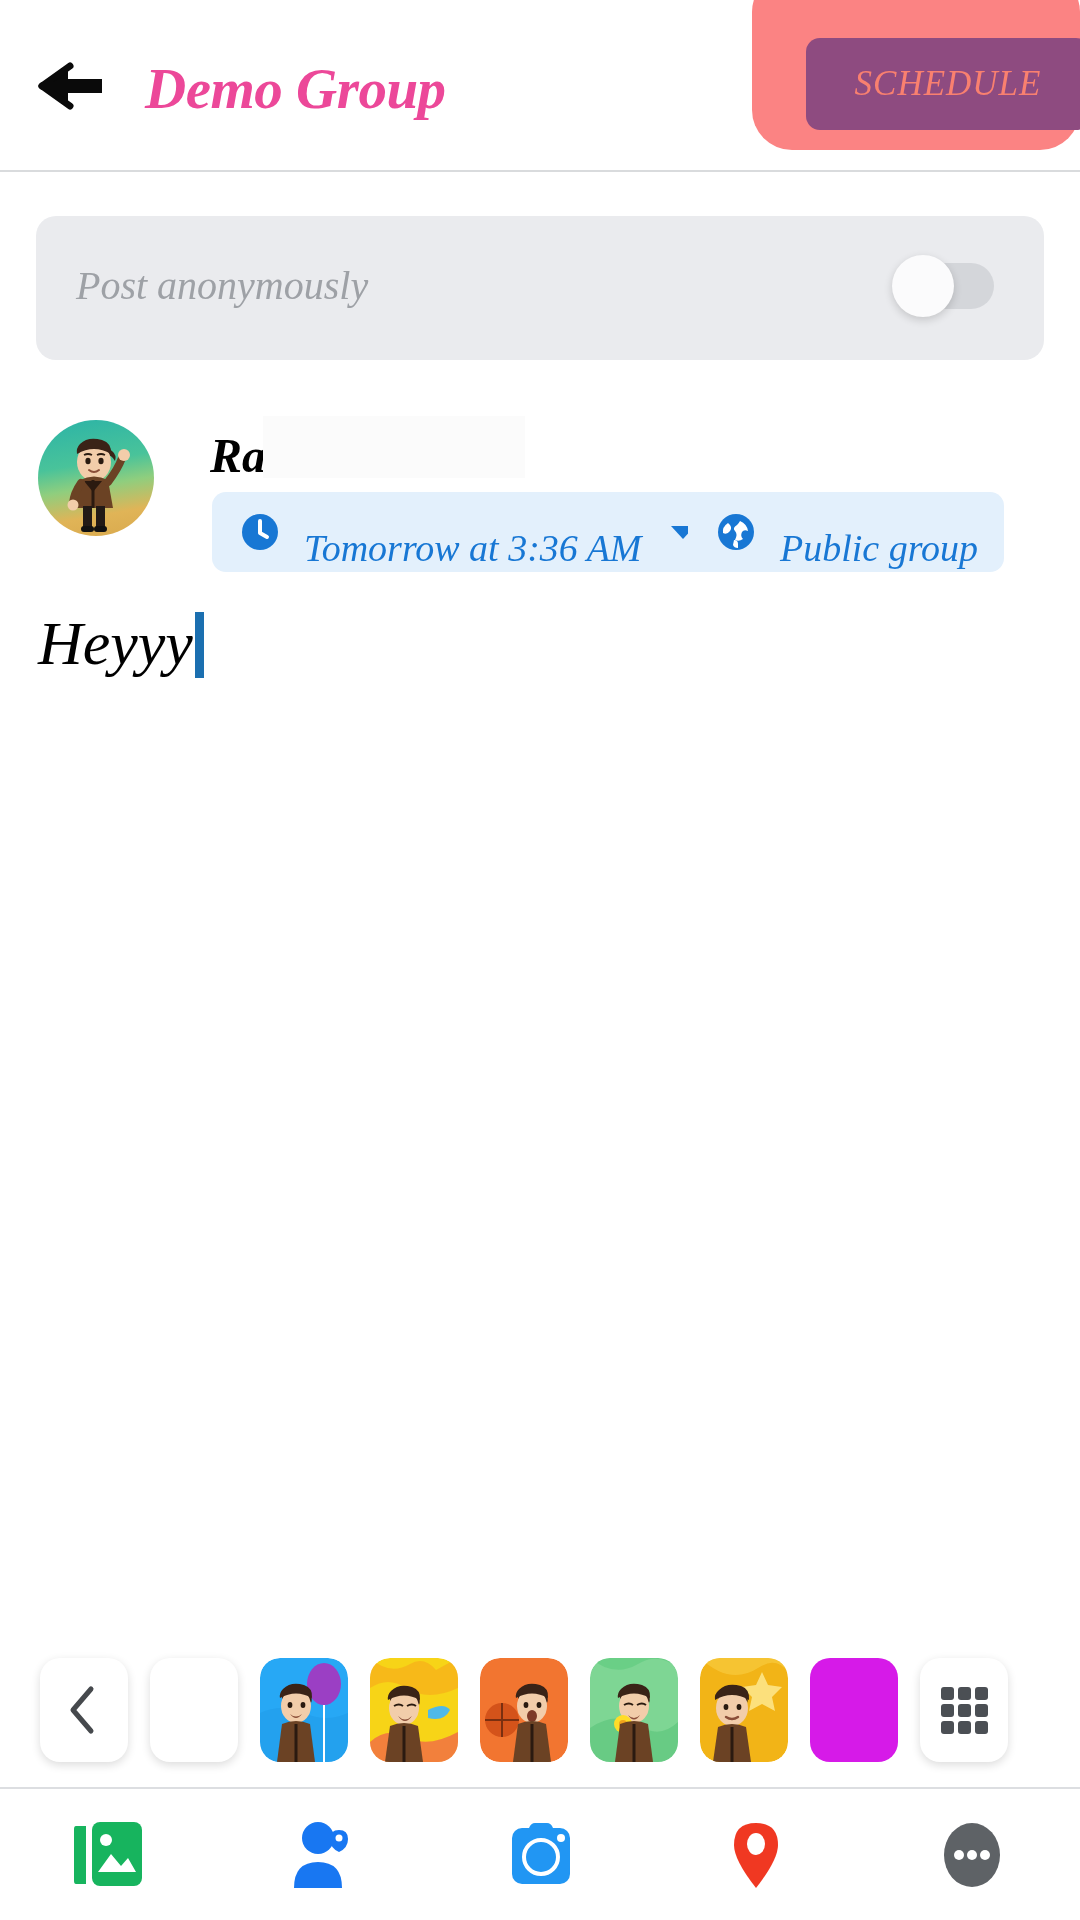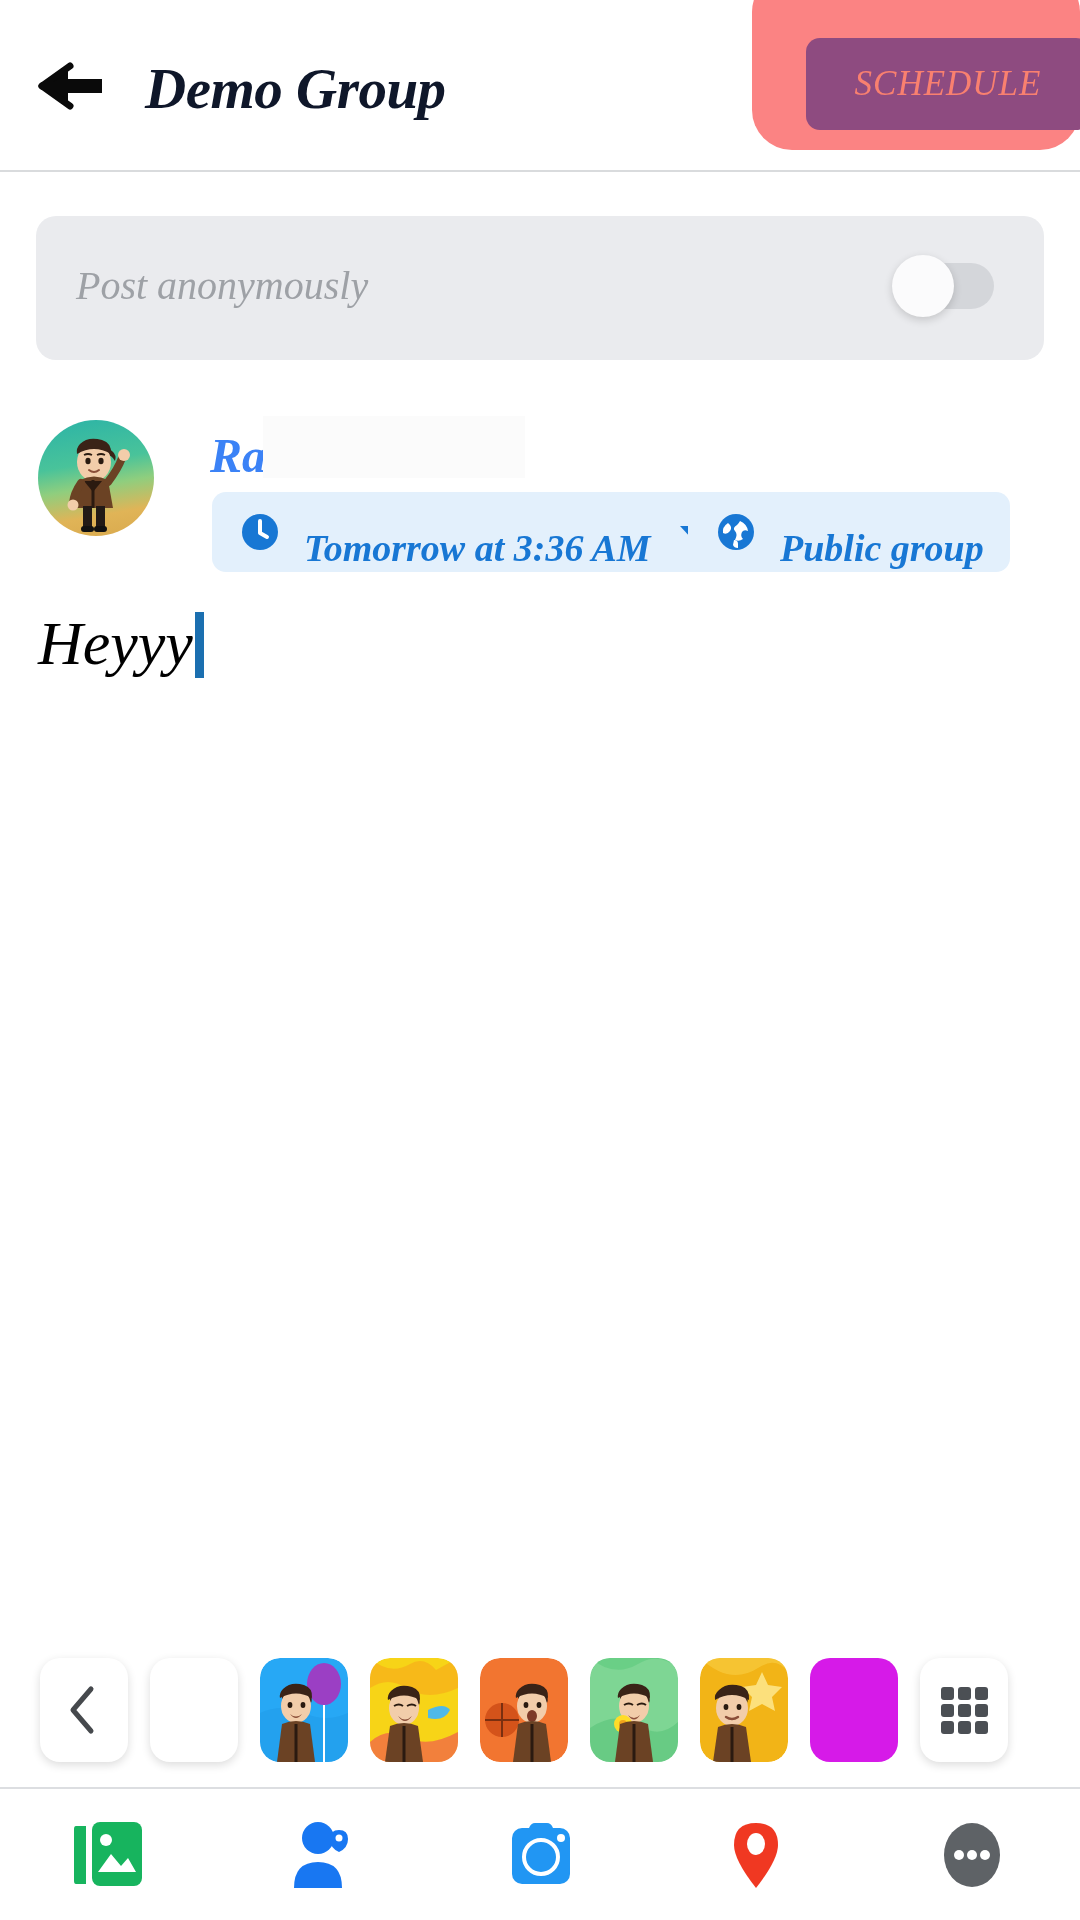--- a/index.html
+++ b/index.html
@@ -24,21 +24,21 @@
   }
   #back-btn {
     position:absolute; left:38px; top:62px;
     width:68px; height:48px;
     display:flex; align-items:center; justify-content:center;
   }
   #back-btn svg { display:block; }
   #page-title {
     position:absolute; left:145px; top:56px;
     font-size:57px; font-weight:bold; font-style:italic;
-    color:#0f172a; letter-spacing:-0.5px;
+    color:#ec4899; letter-spacing:-0.5px;
     white-space:nowrap;
   }
 
   
   #schedule-highlight {
     position:absolute;
     left:752px; top:-28px;
     width:328px; height:178px;
     background:#fb8383;
     border-radius:40px;
@@ -97,21 +97,21 @@
     width:116px; height:116px;
     border-radius:50%;
     overflow:hidden;
     background:linear-gradient(170deg,#2bb3a7 0%,#49c39a 38%,#8fce7e 56%,#e0b457 78%,#d9a94d 100%);
   }
   #avatar svg { display:block; }
 
   #author-name {
     position:absolute; left:210px; top:8px;
     font-size:48px; font-weight:bold; font-style:italic;
-    color:#3b82f6;
+    color:#000000;
     white-space:nowrap;
   }
   #name-redaction {
     position:absolute; left:263px; top:-4px;
     width:262px; height:62px;
     background:#fbfbfb;
   }
 
   .chip {
     position:absolute;
@@ -119,21 +119,21 @@
     background:#e3f0fc;
     border-radius:14px;
     display:flex; align-items:center;
     padding:0 26px;
     cursor:pointer;
   }
   #chip-time { left:212px; top:72px; }
   #chip-audience { left:688px; top:72px;text-align:center; }
   .chip-icon { display:flex; align-items:center; margin-right:22px; }
   .chip-text {
-    font-size:38px; font-style:italic; font-weight:bold;
+    font-size:38px; font-style:italic; font-weight:normal;
     color:#1877d4; white-space:nowrap;margin-top:32px;
   }
   .chip-caret { margin-left:26px; display:flex; align-items:center; }
 
   
   #composer {
     position:absolute; left:38px; top:612px;
     width:1000px; height:1000px;
   }
   #composer-text {

